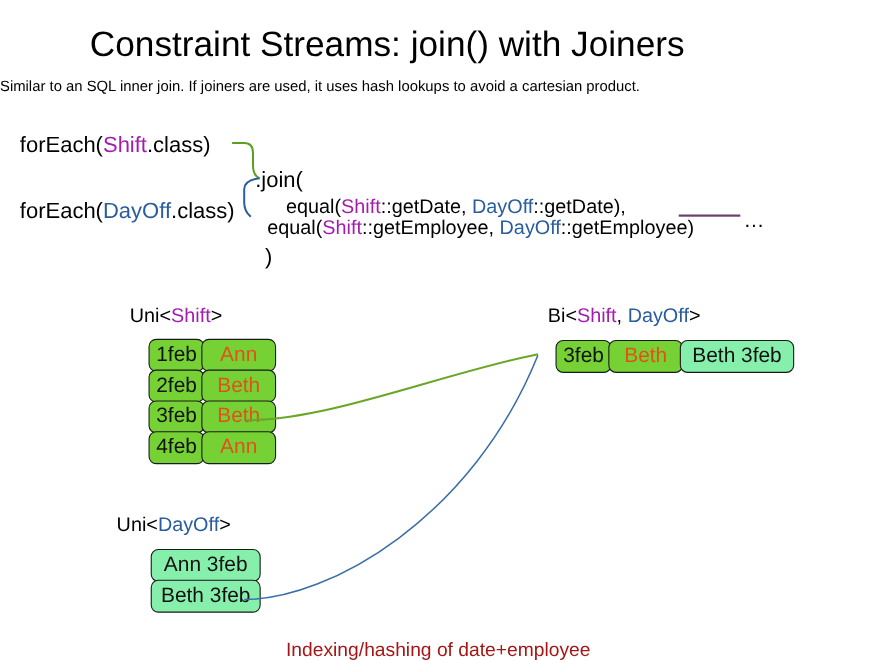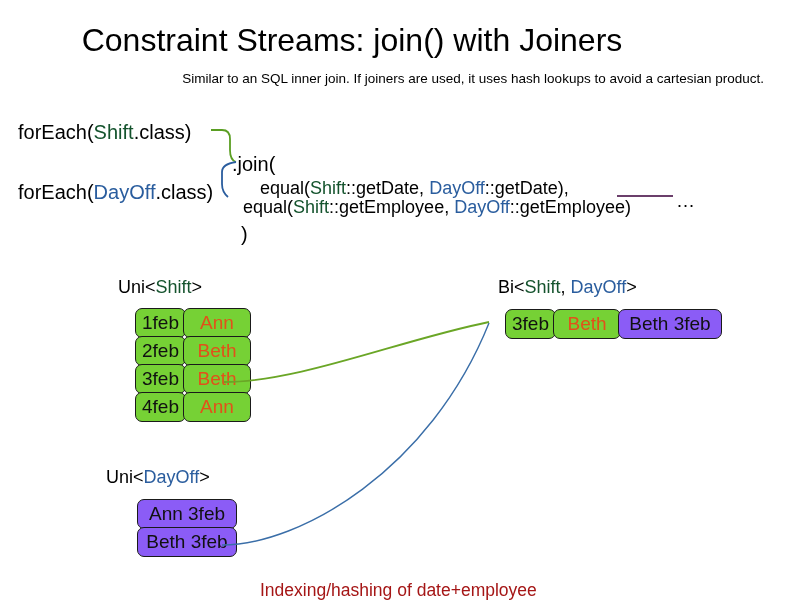--- a/index.html
+++ b/index.html
@@ -24,40 +24,40 @@
     text-align: center;
     font-size: 32px;
     line-height: 40px;
     font-weight: normal;
     color: #000;
     letter-spacing: 0px;
   }
   #slide-subtitle {
     left: 0; top: 70px;
     width: 764px;
-    text-align: right;
+    text-align: left;
     font-size: 13.5px;
     line-height: 18px;
     color: #000;
   }
 
   
   .code-line {
     font-size: 20px;
     line-height: 24px;
     white-space: pre;
     color: #000;
   }
   .code-small {
     font-size: 18px;
     line-height: 19px;
     white-space: pre;
     color: #000;
   }
-  .t-shift  { color: #14532d; }
+  .t-shift  { color: #a21caf; }
   .t-dayoff { color: #2a5d9e; }
 
   #foreach-shift  { left: 18px;  top: 120px; }
   #foreach-dayoff { left: 18px;  top: 180px; }
   #join-open      { left: 232px; top: 152px; }
   #join-arg-1     { left: 260px; top: 179px; }
   #join-arg-2     { left: 243px; top: 198px; }
   #join-close     { left: 241px; top: 222px; }
 
   #ellipsis {
@@ -91,21 +91,21 @@
     font-size: 19px;
     line-height: 26px;
     height: 30px;
     display: flex;
     align-items: center;
     justify-content: center;
     padding: 0 5px;
     white-space: nowrap;
   }
   .cell.green { background: #76d135; }
-  .cell.blue  { background: #8b5cf6; }
+  .cell.blue  { background: #86efac; }
   .cell.txt-black  { color: #111111; }
   .cell.txt-orange { color: #e2511a; }
 
   .c-date { width: 51px; }
   .c-name { width: 68px; margin-left: -3px; }
   .c-wide { width: 100px; }
   .c-pair { width: 104px; margin-left: -3px; }
 
   #shift-table  { left: 119px; top: 308px; flex-direction: column; gap: 0px; }
   #shift-table .row { position: relative; }

